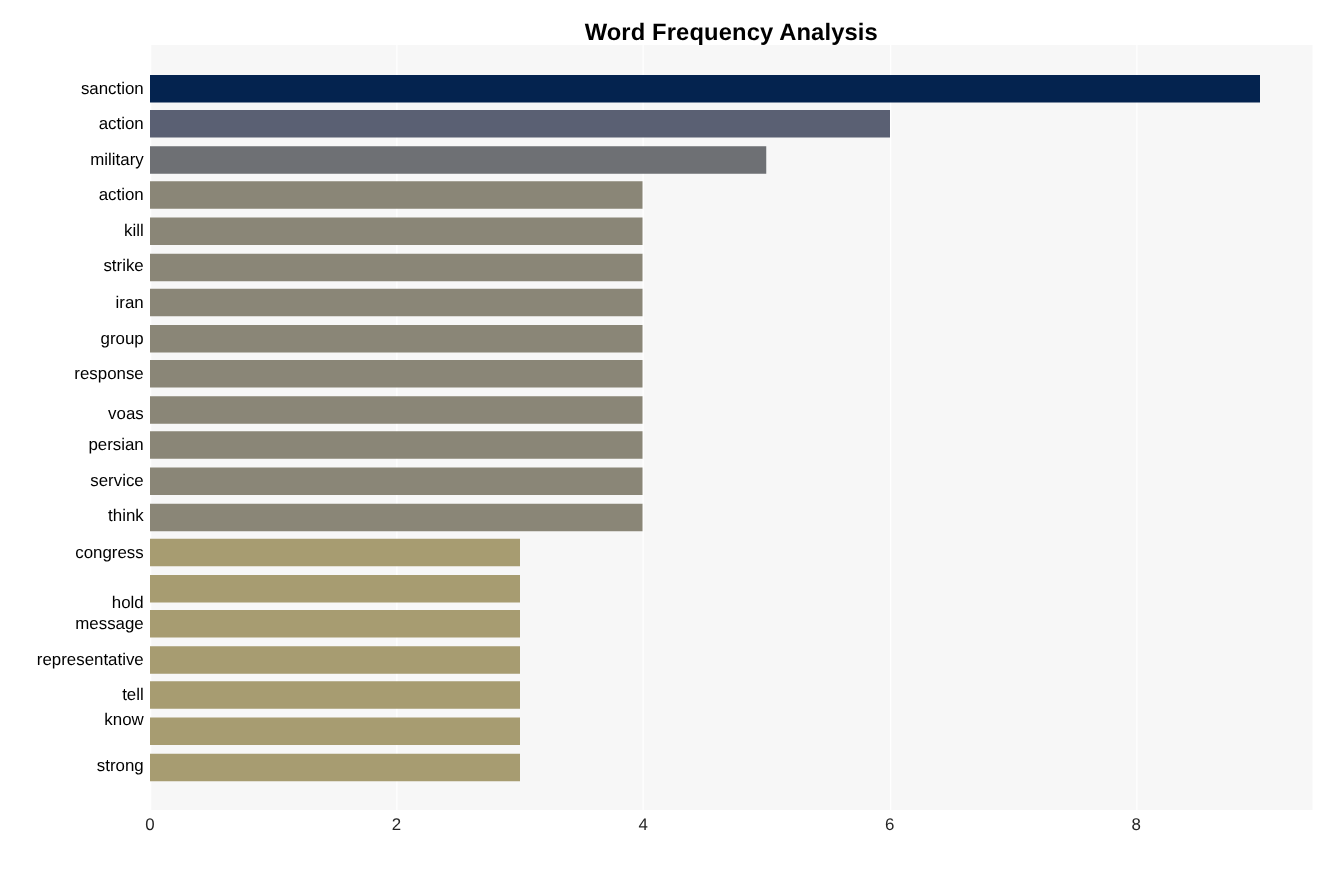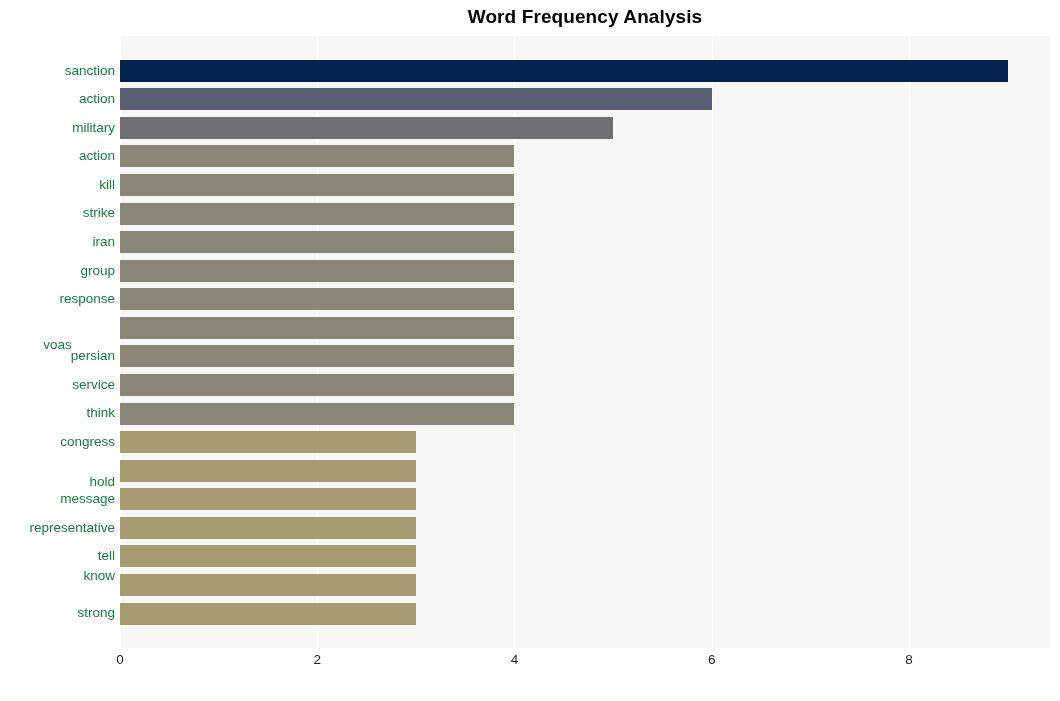--- a/index.html
+++ b/index.html
@@ -20,21 +20,21 @@
     left: 0; top: 0;
     width: 1060px;
     height: 701px;
     background: #ffffff;
   }
 
   
   #chart-title {
     position: absolute;
     left: 120px;
-    top: 6px;
+    top: 16px;
     width: 930px;
     text-align: center;
     font-size: 19px;
     font-weight: bold;
     color: #000000;
     letter-spacing: 0.1px;
     white-space: nowrap;
   }
 
   
@@ -77,21 +77,21 @@
     top: 36px;
     width: 115px;
     height: 612px;
   }
   .y-tick-label {
     position: absolute;
     right: 0;
     width: 115px;
     text-align: right;
     font-size: 13.5px;
-    color: #15803d;
+    color: #000000;
     white-space: nowrap;
     line-height: 14px;
   }
 
   
   #x-axis-labels {
     position: absolute;
     left: 0;
     top: 652px;
     width: 1060px;
@@ -199,21 +199,21 @@
   <div id="y-axis-labels">
       <div class="y-tick-label" style="top: 27.5714px;">sanction</div>
       <div class="y-tick-label" style="top: 56.1429px;">action</div>
       <div class="y-tick-label" style="top: 84.7143px;">military</div>
       <div class="y-tick-label" style="top: 113.286px;">action</div>
       <div class="y-tick-label" style="top: 141.857px;">kill</div>
       <div class="y-tick-label" style="top: 170.429px;">strike</div>
       <div class="y-tick-label" style="top: 199px;">iran</div>
       <div class="y-tick-label" style="top: 227.571px; padding-left: 48px;">group</div>
       <div class="y-tick-label" style="top: 256.143px;">response</div>
-      <div class="y-tick-label" style="top: 302px; text-align: center;">voas</div>
+      <div class="y-tick-label" style="top: 288px;">voas</div>
       <div class="y-tick-label" style="top: 313.286px;">persian</div>
       <div class="y-tick-label" style="top: 341.857px;">service</div>
       <div class="y-tick-label" style="top: 370.429px;">think</div>
       <div class="y-tick-label" style="top: 399px;">congress</div>
       <div class="y-tick-label" style="top: 439px; margin-left: 40px;">hold</div>
       <div class="y-tick-label" style="top: 456.143px;">message</div>
       <div class="y-tick-label" style="top: 484.714px;">representative</div>
       <div class="y-tick-label" style="top: 513.286px;">tell</div>
       <div class="y-tick-label" style="top: 533px; padding-left: 44px;">know</div>
       <div class="y-tick-label" style="top: 570.429px;">strong</div>

